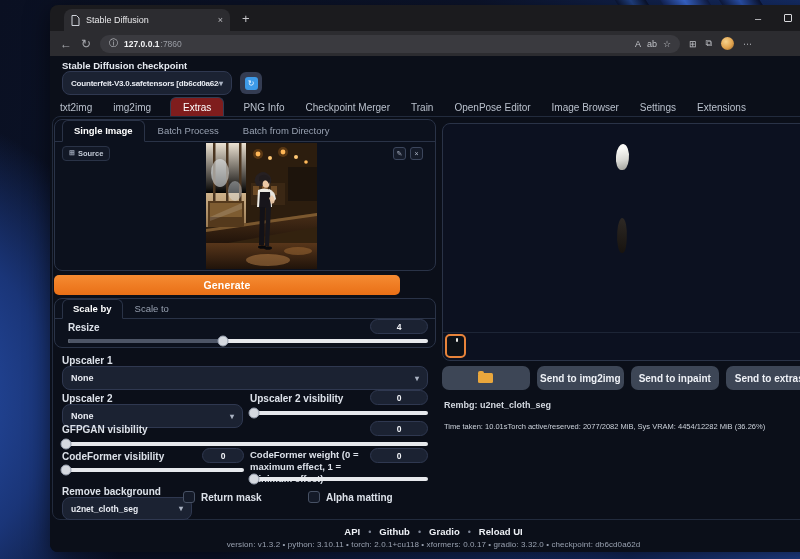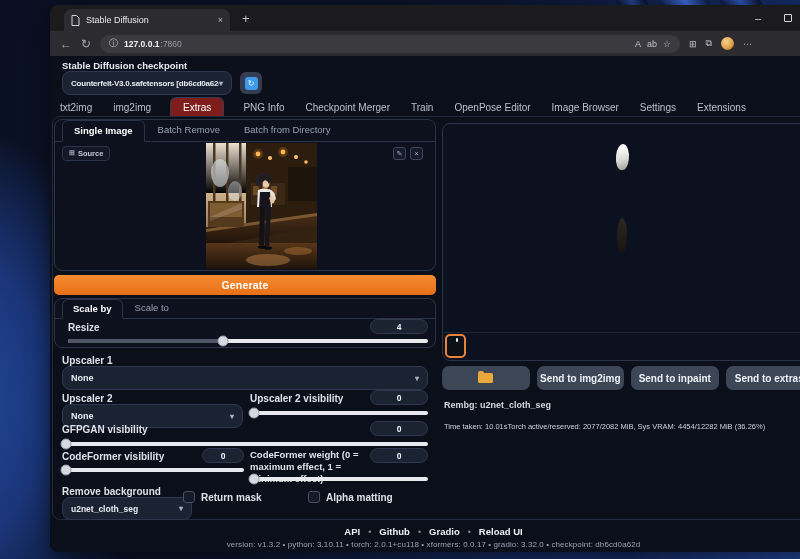--- a/index.html
+++ b/index.html
@@ -43,21 +43,21 @@
   .dd { background:#1b2232; border:1px solid #2f3850; border-radius:8px; display:flex; align-items:center;
     justify-content:space-between; padding:0 8px; color:#e9ecf3; font-weight:600; }
   .caret { color:#aab2c2; font-size:8px; }
   .numbox { background:#1b2232; border:1px solid #2f3850; border-radius:8px; color:#f2f4f8; font-size:8.5px;
     font-weight:700; display:flex; align-items:center; justify-content:center; }
   .slider { position:absolute; height:4px; background:#e7e9ed; border-radius:3px; }
   .sl-fill { position:absolute; left:0; top:0; height:4px; background:#4d5566; border-radius:3px 0 0 3px; }
   .sl-handle { position:absolute; top:2px; width:11px; height:11px; border-radius:50%; background:#d5d9e0;
     border:1px solid #98a0af; transform:translate(-50%,-50%); }
   .panelbox { position:absolute; border:1px solid #2a3347; border-radius:8px; background:#0c111d; }
-  .subtabs { display:flex; align-items:flex-start; border-bottom:1px solid #2a3347; height:22px; padding-left:7px; gap:2px; }
+  .subtabs { display:flex; align-items:flex-end; border-bottom:1px solid #2a3347; height:22px; padding-left:7px; gap:2px; }
   .stab { font-size:9.5px; color:#98a1b1; padding:4px 11px 5px; white-space:nowrap; }
   .stab.on { color:#fff; font-weight:700; border:1px solid #2a3347; border-bottom:1px solid #0c111d;
     border-radius:6px 6px 0 0; margin-bottom:-1px; background:#0c111d; }
   .mtab { font-size:10px; color:#b9c0cc; padding:4px 2px; white-space:nowrap; }
   .mtab.on { color:#fff; font-weight:400; border:1px solid #323c52; border-bottom:none; border-radius:6px 6px 0 0;
     padding:4px 12px; background:#7f1d1d; }
   .genbtn { position:absolute; background:linear-gradient(#f58b32,#e96f16); border-radius:5px; color:#fff;
     font-weight:700; font-size:10.5px; display:flex; align-items:center; justify-content:center; letter-spacing:.2px; }
   .iconbtn { position:absolute; width:13px; height:13px; border:1px solid #3c465c; border-radius:3px; background:#151b29;
     color:#aeb6c6; font-size:7px; display:flex; align-items:center; justify-content:center; }
@@ -149,21 +149,21 @@
           <span class="mtab">Image Browser</span>
           <span class="mtab">Settings</span>
           <span class="mtab">Extensions</span>
         </div>
 
         <div class="abs" style="left:2px;top:60px;width:770px;height:404px;border:1px solid #222b3d;border-radius:8px;"></div>
 
         <div class="panelbox" style="left:4px;top:63px;width:382px;height:152px;">
           <div class="subtabs">
             <span class="stab on">Single Image</span>
-            <span class="stab">Batch Remove</span>
+            <span class="stab">Batch Process</span>
             <span class="stab">Batch from Directory</span>
           </div>
         </div>
         <div class="chip" style="left:12px;top:90px;">
           <span style="font-size:7px;color:#9aa3b4;">⊞</span>
           <span>Source</span>
         </div>
         <div class="iconbtn" style="left:343px;top:91px;">
             <span>✎</span>
           </div>
@@ -225,21 +225,21 @@
             <path d="M63,46 q6,2 7,10 l-3,3 q-4,-5 -5,-9 Z" fill="#e8e5de"></path>
             <path d="M54,49 l10,0 1,16 -12,0 Z" fill="#17151b"></path>
             <path d="M54,64 l5,0 -1,38 -5,0 Z" fill="#121117"></path>
             <path d="M60,64 l5,0 -2,39 -4,0 Z" fill="#17161c"></path>
             <ellipse cx="56" cy="104" rx="4" ry="1.8" fill="#08080b"></ellipse>
             <ellipse cx="62" cy="105" rx="4" ry="1.8" fill="#0a0a0d"></ellipse>
             <path d="M66,52 q4,4 2,8 l-3,1 q-1,-4 -2,-6 Z" fill="#ecc9a6" opacity=".9"></path>
           </svg>
         </div>
 
-        <div class="genbtn" style="left:4px;top:219px;width:382px;height:20px;">Generate</div>
+        <div class="genbtn" style="left:4px;top:219px;width:346px;height:20px;">Generate</div>
 
         <div class="panelbox" style="left:4px;top:242px;width:382px;height:50px;">
           <div class="subtabs" style="height:20px;">
             <span class="stab on" style="padding:3px 10px 4px;">Scale by</span>
             <span class="stab" style="padding:3px 10px 4px;">Scale to</span>
           </div>
         </div>
         <div class="abs lbl" style="left:18px;top:266px;">Resize</div>
         <div class="abs numbox" style="left:320px;top:263px;width:58px;height:15px;">4</div>
         <div class="slider" style="left:18px;top:283px;width:360px;">

